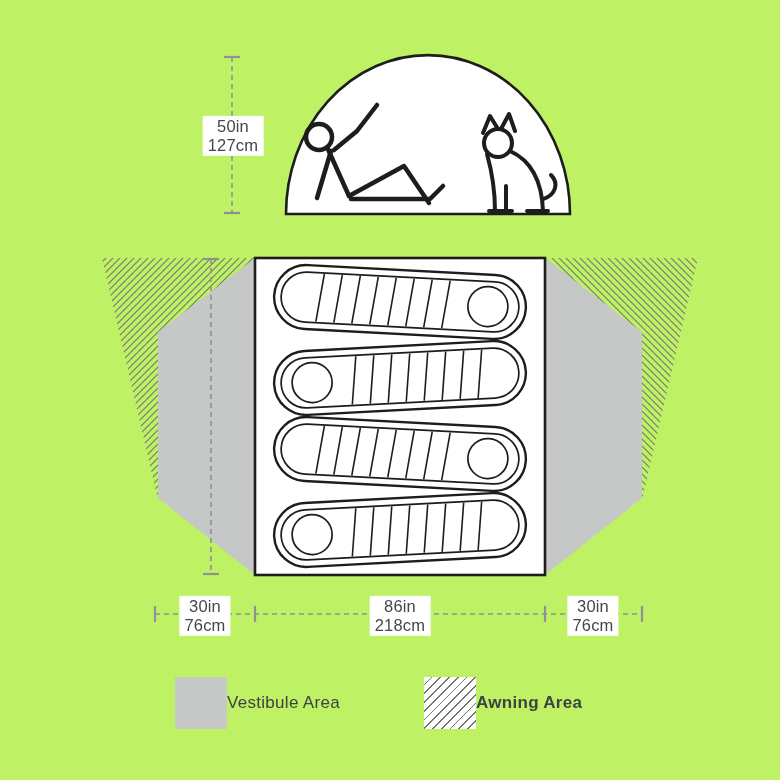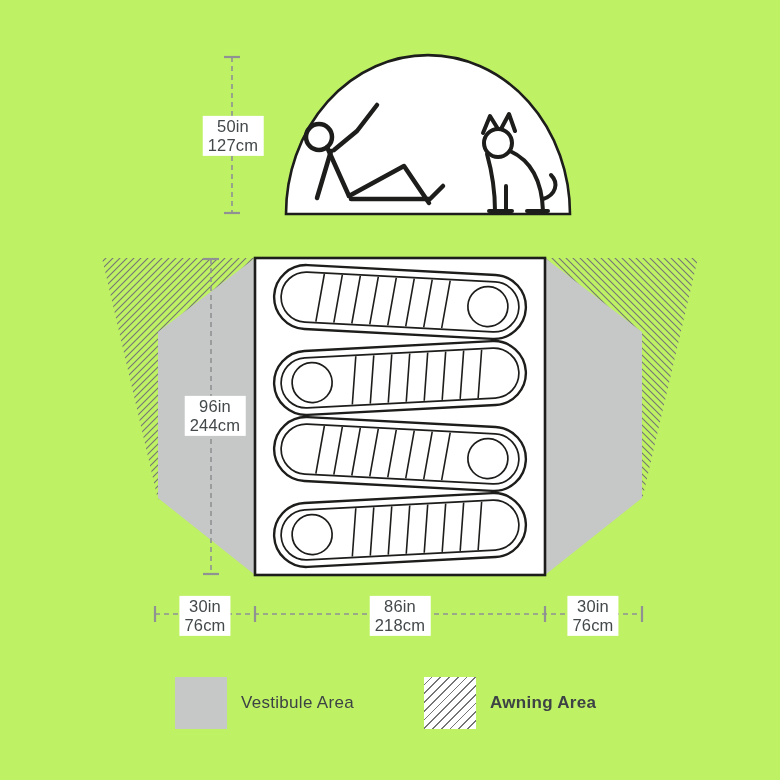--- a/index.html
+++ b/index.html
@@ -6,21 +6,21 @@
   .stage{
     position:relative;width:780px;height:780px;background:#bef264;overflow:hidden;
     font-family:"Liberation Sans",sans-serif;
   }
   .layer{position:absolute;left:0;top:0;}
   .dim-label{
     position:absolute;transform:translate(-50%,-50%);
     background:#ffffff;padding:1px 5px;text-align:center;
     font-size:16.5px;line-height:1.16;color:#43484a;letter-spacing:.2px;white-space:nowrap;
   }
-  .legend-item{position:absolute;display:flex;align-items:center;gap:14px;height:52px;}
+  .legend-item{position:absolute;display:flex;align-items:center;gap:0;height:52px;}
   .swatch{width:52px;height:52px;flex:0 0 auto;}
   .swatch-vestibule{background:#c6c8c7;}
   .swatch-awning{background:repeating-linear-gradient(135deg,#ffffff 0px,#ffffff 5px,#757575 5px,#757575 6.2px);}
   .legend-label{font-size:17px;color:#3d4245;letter-spacing:.3px;}
 </style>
 </head>
 <body>
 
 <div class="stage">
 
@@ -101,24 +101,20 @@
         <line x1="642" y1="606" x2="642" y2="622" stroke-width="2.2"></line>
       </g>
     </g>
   </svg>
 
   <div class="dim-label" style="left:233px;top:136px;">
     <div>50in</div>
     <div>127cm</div>
   </div>
 
-  <div class="dim-label" style="left:215px;top:416px;">
-    <div>96in</div>
-    <div>244cm</div>
-  </div>
 
   <div class="dim-label" style="left:205px;top:616px;">
     <div>30in</div>
     <div>76cm</div>
   </div>
 
   <div class="dim-label" style="left:400px;top:616px;">
     <div>86in</div>
     <div>218cm</div>
   </div>

